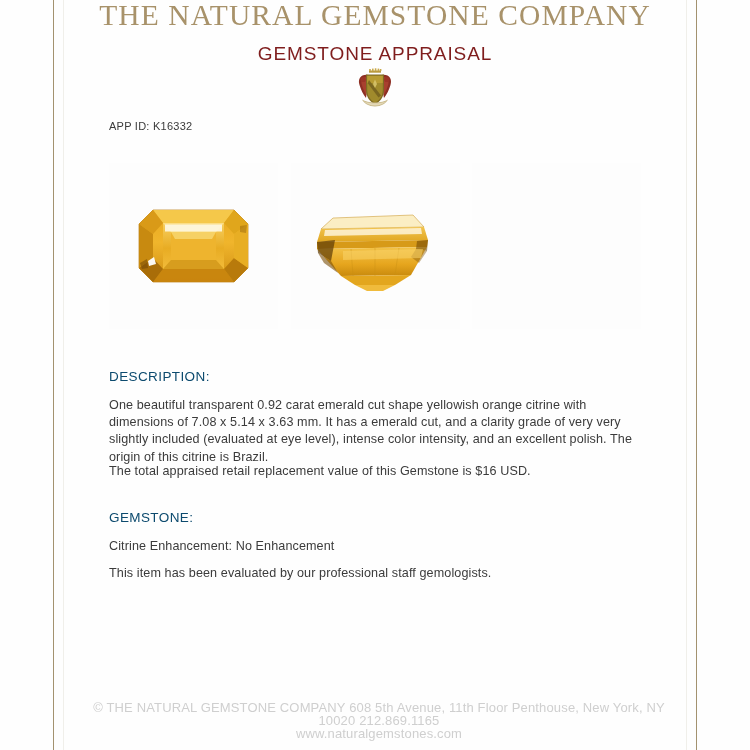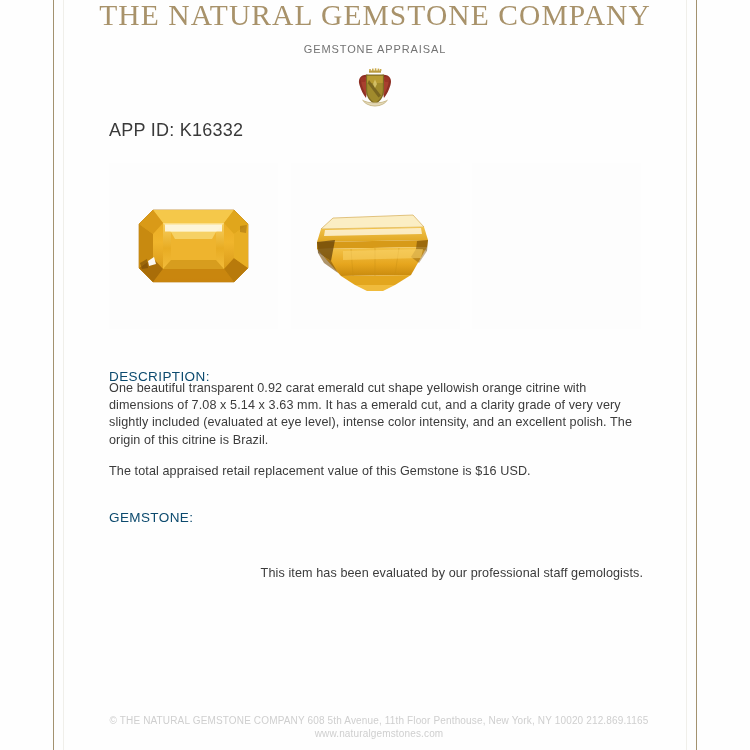--- a/index.html
+++ b/index.html
@@ -46,23 +46,23 @@
     font-size: 29.5px;
     letter-spacing: 1.1px;
     color: #a8926a;
     white-space: nowrap;
     line-height: 1;
     margin-top: -7px;
     font-weight: 400;
   }
   .doc-subtitle {
     margin-top: 12px;
-    font-size: 11px;
+    font-size: 19px;
     letter-spacing: 0.9px;
-    color: #737373;
+    color: #7f1d1d;
     font-weight: 400;
   }
 
   
   .crest-wrap {
     position: absolute;
     top: 68px;
     left: 0;
     right: 0;
     display: flex;
@@ -71,21 +71,21 @@
   .crest {
     width: 38px;
     height: 42px;
   }
 
   
   .app-id {
     position: absolute;
     left: 109px;
     top: 120px;
-    font-size: 18px;
+    font-size: 11px;
     color: #3a3a3a;
     letter-spacing: 0.25px;
   }
 
   
   .panels {
     position: absolute;
     left: 109px;
     top: 163px;
     width: 532px;
@@ -119,34 +119,34 @@
 
   .body-text {
     position: absolute;
     left: 109px;
     width: 534px;
     font-size: 12.6px;
     line-height: 17.2px;
     color: #3b3b3b;
     letter-spacing: 0.1px;
   }
-  .desc-para   { top: 380px; }
+  .desc-para   { top: 397px; }
   .value-para  { top: 463px; }
   .comment-one { top: 538px; }
-  .comment-two { top: 565px; text-align: right; }
+  .comment-two { top: 565px; }
 
   
   .footer {
     position: absolute;
     left: 78px;
     right: 70px;
     bottom: 10px;
     text-align: center;
     color: #cfcfcf;
-    font-size: 10px;
+    font-size: 13px;
     letter-spacing: 0.15px;
     line-height: 13px;
   }
   .footer-line2 { }
 </style>
 </head>
 <body>
 
 <div class="page">
 
@@ -281,20 +281,21 @@
     </div>
 
     <div class="panel"></div>
   </div>
 
   <div class="section-label label-description">DESCRIPTION:</div>
   <div class="body-text desc-para">One beautiful transparent 0.92 carat emerald cut shape yellowish orange citrine with dimensions of 7.08 x 5.14 x 3.63 mm. It has a emerald cut, and a clarity grade of very very slightly included (evaluated at eye level), intense color intensity, and an excellent polish. The origin of this citrine is Brazil.</div>
   <div class="body-text value-para">The total appraised retail replacement value of this Gemstone is $16 USD.</div>
 
   <div class="section-label label-comments">GEMSTONE:</div>
+  <div class="body-text comment-one">Citrine Enhancement: No Enhancement</div>
   <div class="body-text comment-two">This item has been evaluated by our professional staff gemologists.</div>
 
   <div class="footer">
     <div>© THE NATURAL GEMSTONE COMPANY  608 5th Avenue, 11th Floor Penthouse, New York, NY  10020   212.869.1165</div>
     <div class="footer-line2">www.naturalgemstones.com</div>
   </div>
 
 </div>
 
 </body></html>

